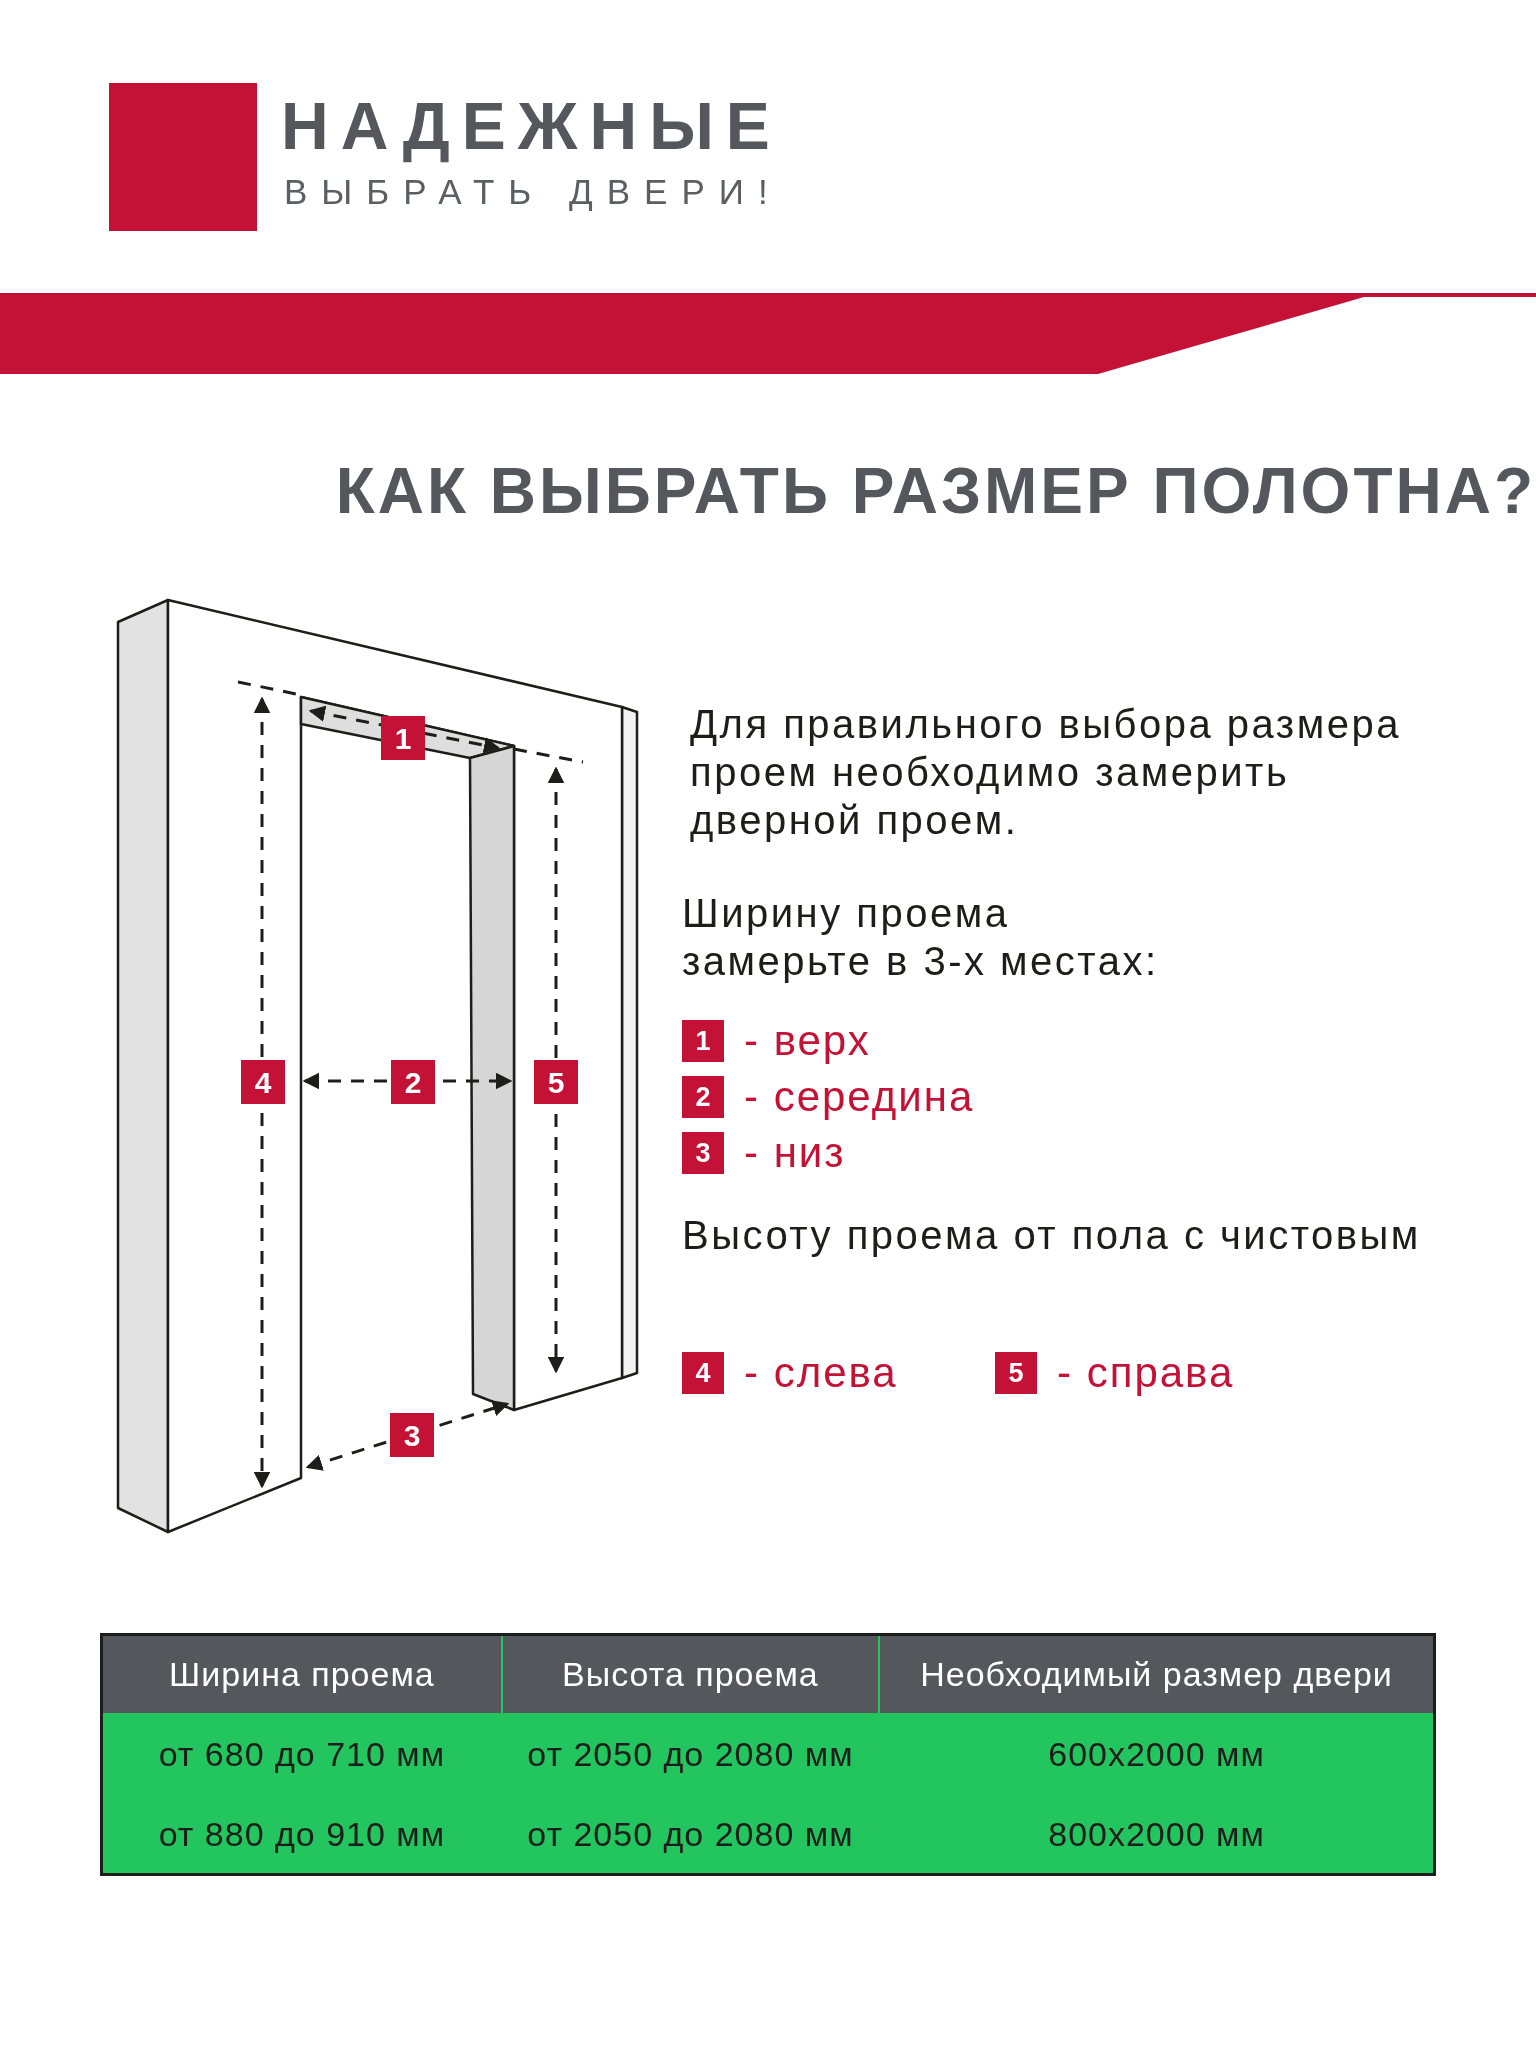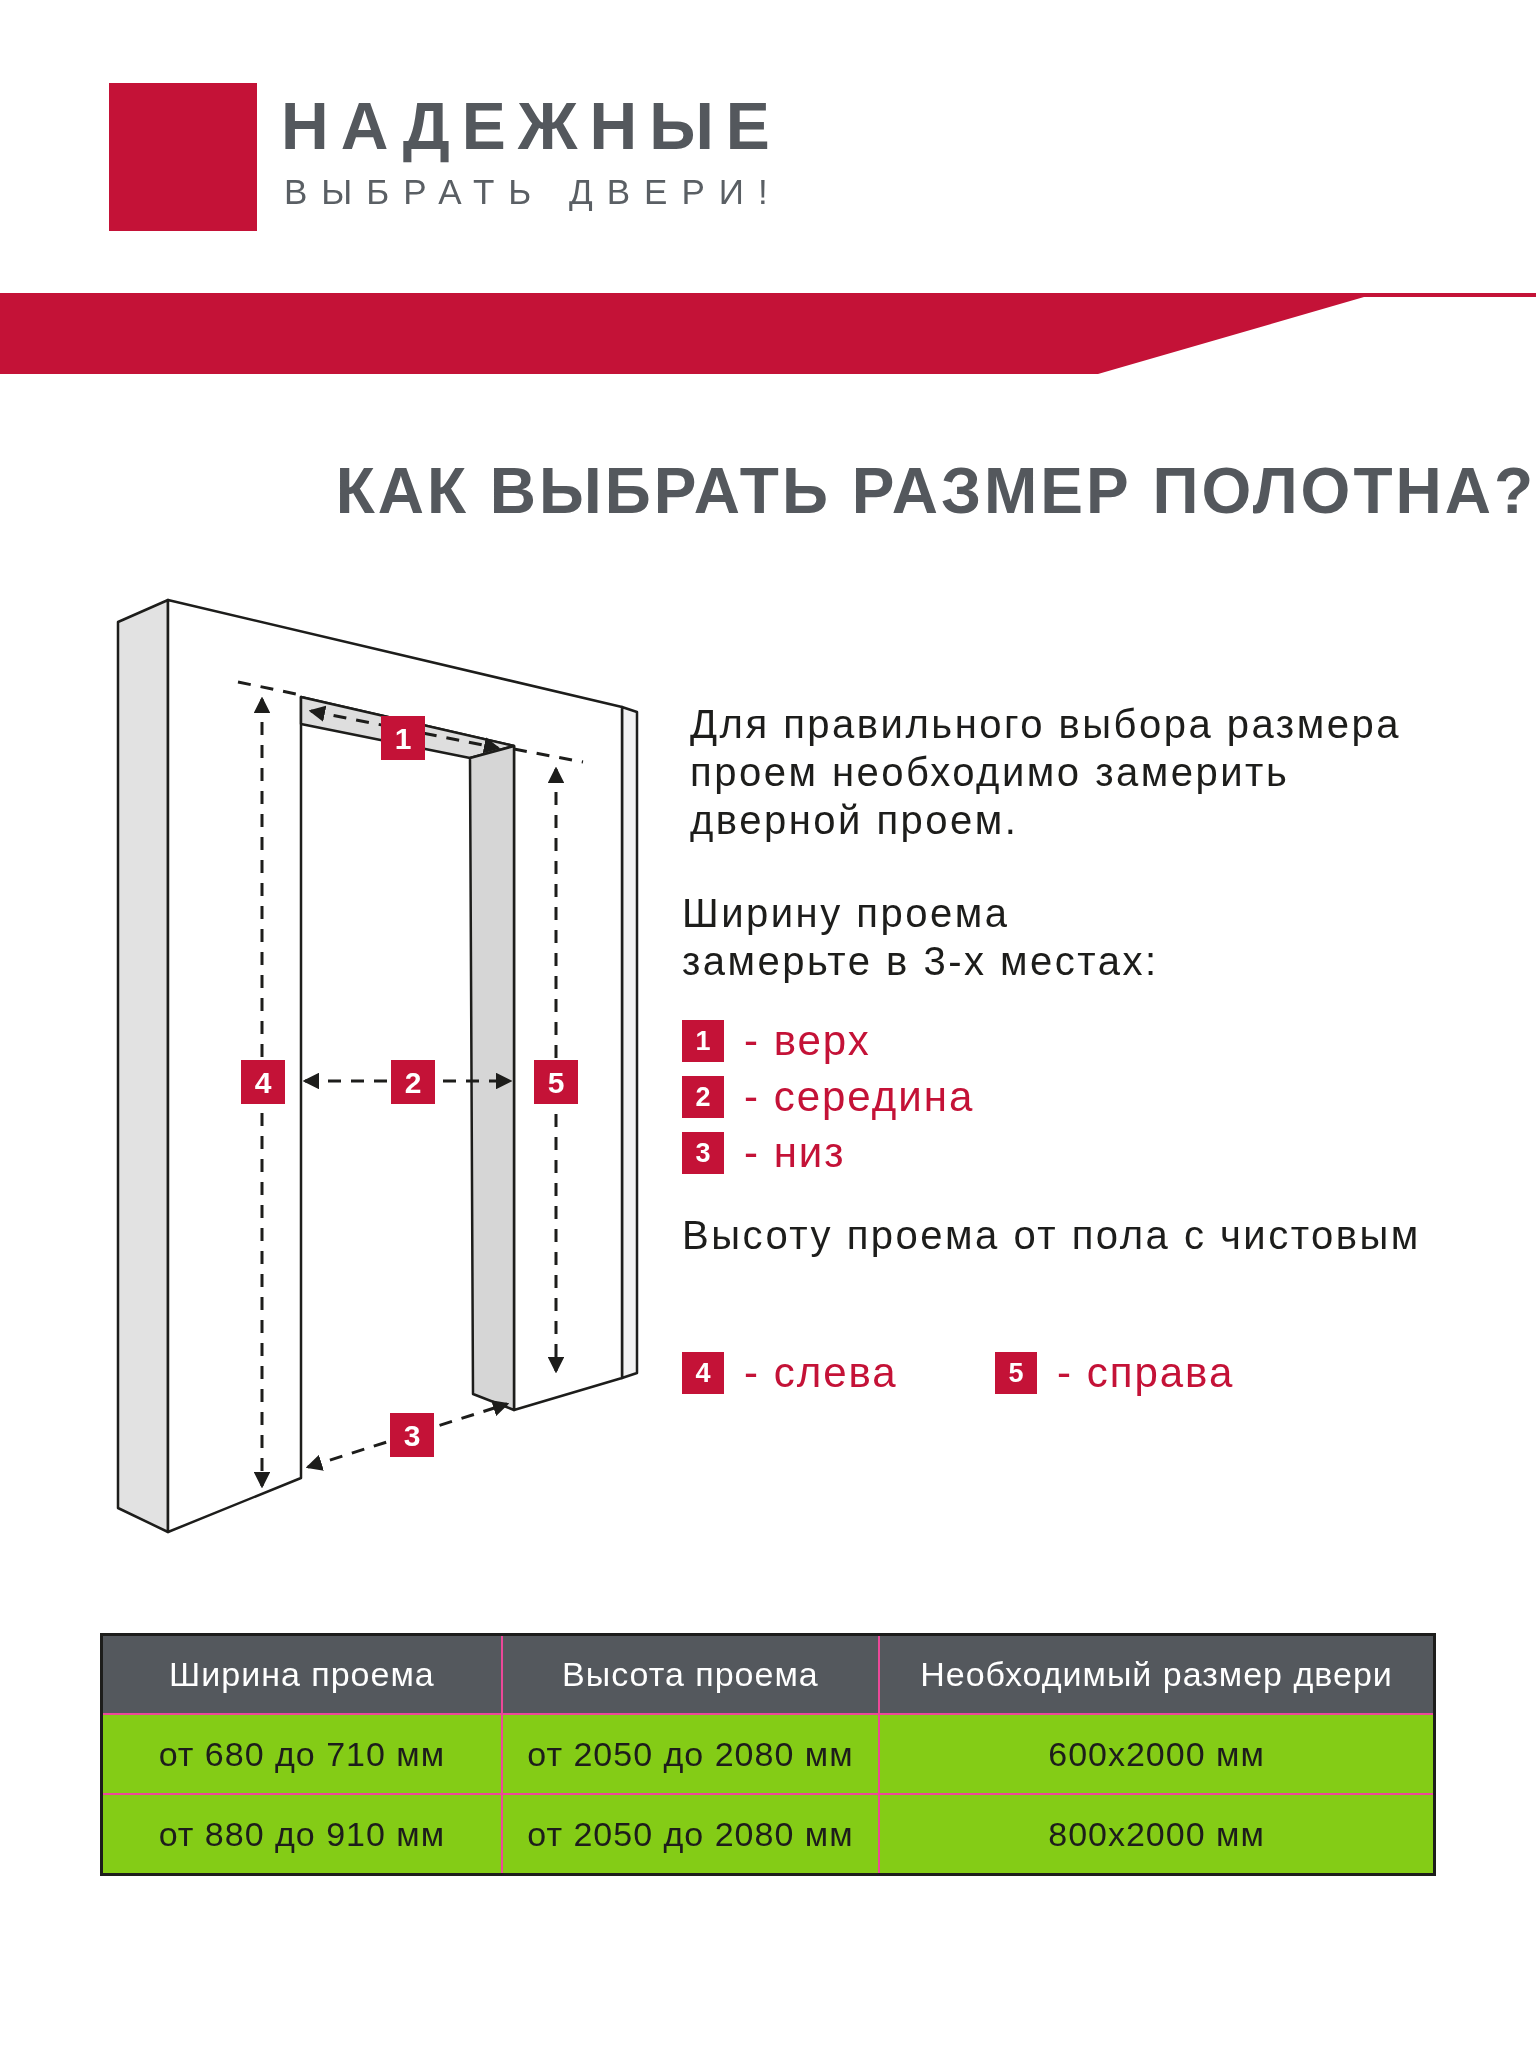--- a/index.html
+++ b/index.html
@@ -41,26 +41,26 @@
   .legend-label{margin-left:20px;color:#C41237;font-size:42px;letter-spacing:2px;white-space:nowrap;}
   .hlegend-item{position:absolute;top:1352px;display:flex;align-items:center;height:42px;}
   .hlegend-4{left:682px;}
   .hlegend-5{left:995px;}
   
   .size-table{
     position:absolute;left:100px;top:1633px;width:1336px;
     border-collapse:collapse;table-layout:fixed;
     font-size:34px;letter-spacing:1px;
   }
-  .size-table th,.size-table td{border:2px solid #ec4899;text-align:center;padding:0;}
+  .size-table th,.size-table td{border:2px solid #22c55e;text-align:center;padding:0;}
   .size-table{border:3px solid #1d1d1b;}
   .size-table thead th{
     background:#54585D;color:#ffffff;font-weight:400;height:77px;
   }
-  .size-table tbody td{height:78px;color:#1d1d1b;background:#84cc16;}
+  .size-table tbody td{height:78px;color:#1d1d1b;background:#22c55e;}
   .col-w1{width:30%;} .col-w2{width:28.3%;} .col-w3{width:41.7%;}
 </style>
 </head>
 <body>
 
 <div class="logo-square"></div>
 <div class="brand-name">НАДЕЖНЫЕ</div>
 <div class="brand-tagline">ВЫБРАТЬ ДВЕРИ!</div>
 
 <svg class="banner" viewBox="0 0 1536 82" preserveAspectRatio="none">

